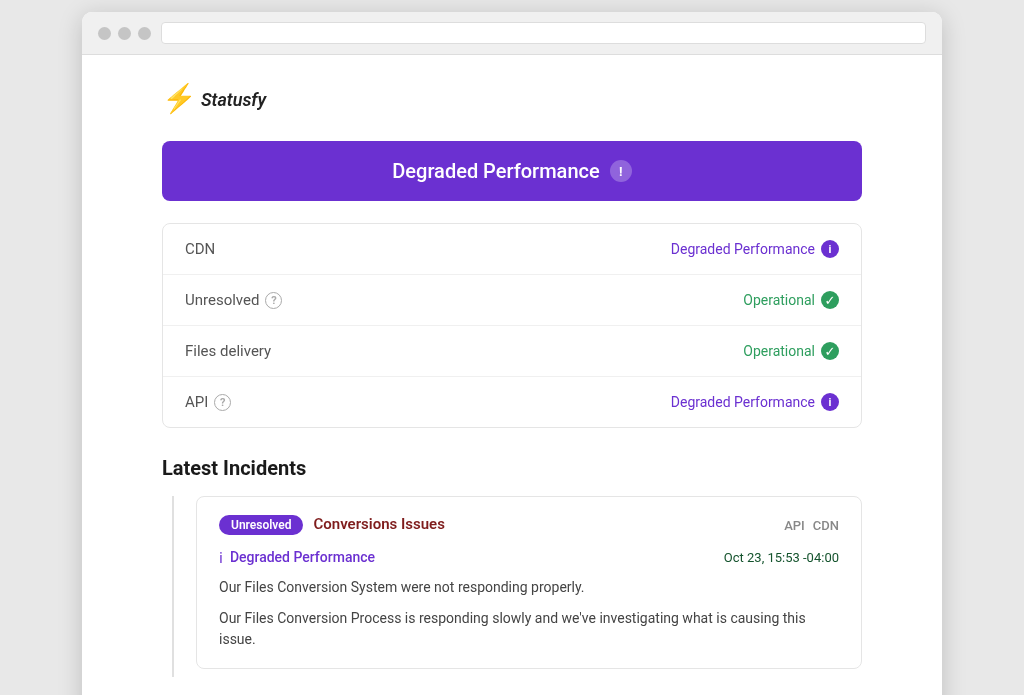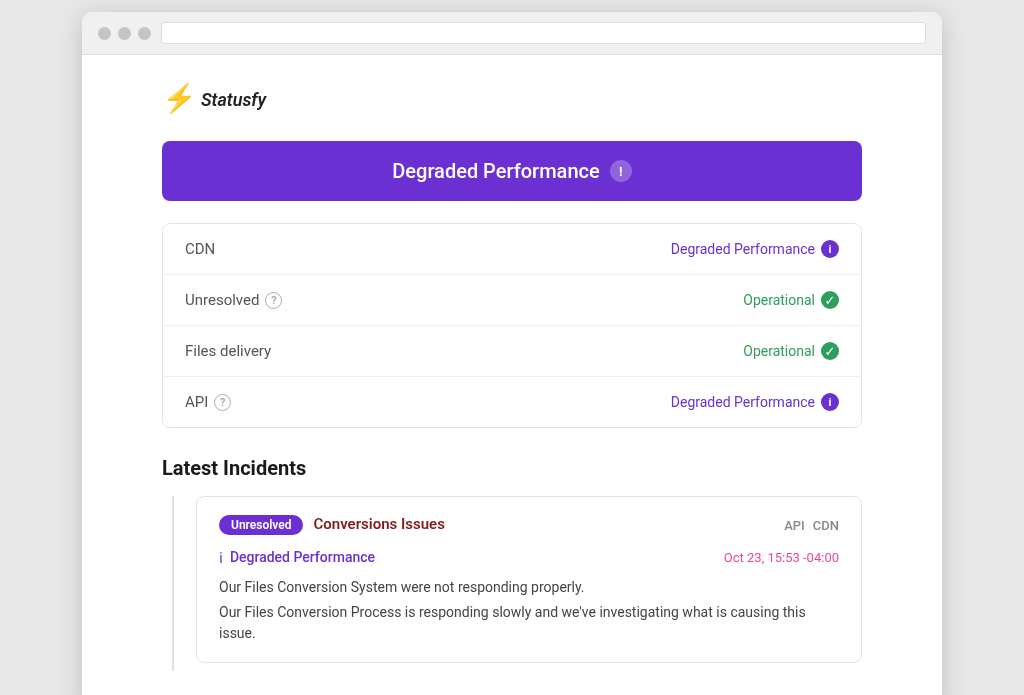--- a/index.html
+++ b/index.html
@@ -262,27 +262,27 @@
     .incident-status-icon {
       color: #6b30d1;
       font-size: 15px;
     }
     .incident-status-text {
       color: #6b30d1;
       font-size: 14px;
       font-weight: 500;
     }
     .incident-timestamp {
-      color: #ec4899;
+      color: #14532d;
       font-size: 13px;
     }
     .incident-body {
       font-size: 14px;
       color: #444;
-      margin-bottom: 4px;
+      margin-bottom: 10px;
       line-height: 1.5;
     }
     .incident-resolved-label {
       font-size: 14px;
       font-weight: 700;
       color: #222;
       margin-bottom: 4px;
     }
     .incident-resolved-text {
       font-size: 14px;

